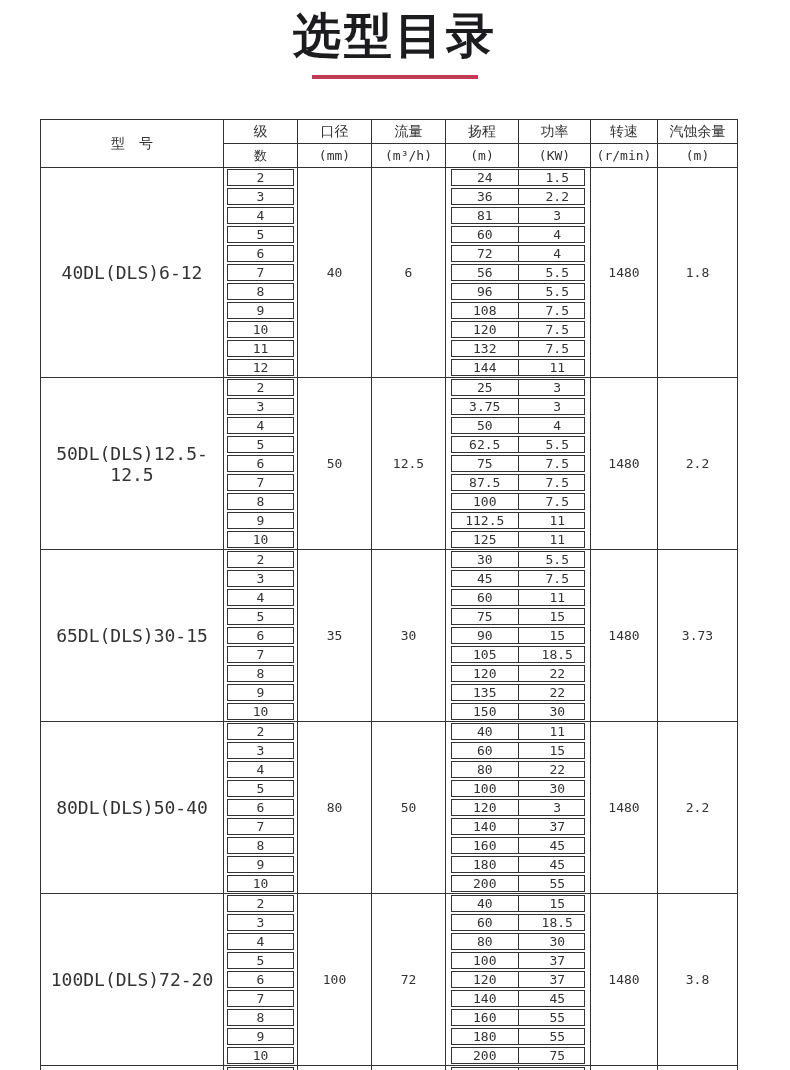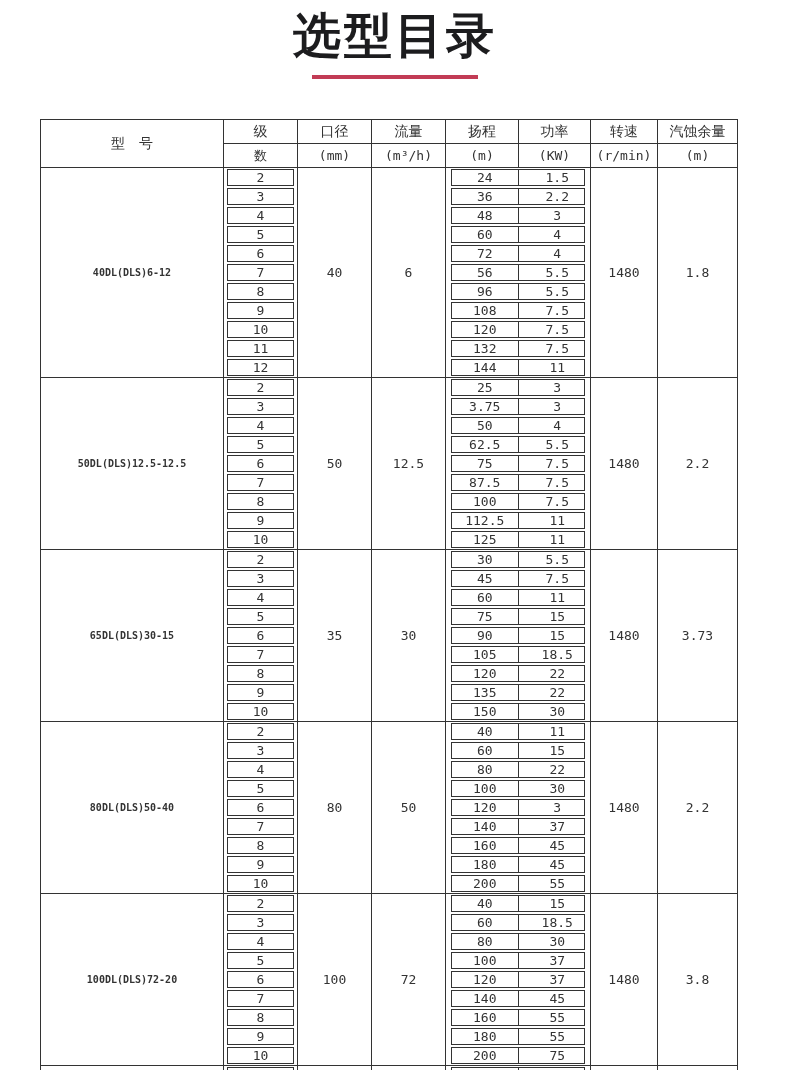--- a/index.html
+++ b/index.html
@@ -24,21 +24,21 @@
     font-weight: 400; font-size: 14px; height: 24px; color: #333;
     font-family: "Liberation Sans", "DejaVu Sans", sans-serif;
   }
   thead th.unit-th { font-family: "DejaVu Sans Mono", "Liberation Mono", monospace; font-size: 13px; }
   tbody tr { height: 19px; }
   td {
     font-family: "DejaVu Sans Mono", "Liberation Mono", monospace;
     font-size: 13px; color: #333;
   }
   td.merged { vertical-align: middle; }
-  td.model-cell { font-size: 10px; letter-spacing: 0px; font-weight: bold; }
+  td.model-cell { font-size: 18px; letter-spacing: 0px; }
   td.boxcell { border-top: none; border-bottom: none; vertical-align: top; }
   td.head-td { border-right: none; }
   td.power-td { border-left: none; }
   td.sec-top { border-top: 1.5px solid #333; }
   .box {
     height: 17px; margin: 1px 3px; border: 1.5px solid #333;
     display: flex; align-items: center; justify-content: center;
     font-size: 13px; line-height: 14px;
   }
   .head-box { margin: 1px 0 1px 5px; }
@@ -110,21 +110,21 @@
           </td>
           <td class="boxcell power-td">
             <div class="box power-box">2.2</div>
           </td>
         </tr>
         <tr>
           <td class="boxcell stage-td">
             <div class="box stage-box">4</div>
           </td>
           <td class="boxcell head-td">
-            <div class="box head-box">48</div>
+            <div class="box head-box">81</div>
           </td>
           <td class="boxcell power-td">
             <div class="box power-box">3</div>
           </td>
         </tr>
         <tr>
           <td class="boxcell stage-td">
             <div class="box stage-box">5</div>
           </td>
           <td class="boxcell head-td">

